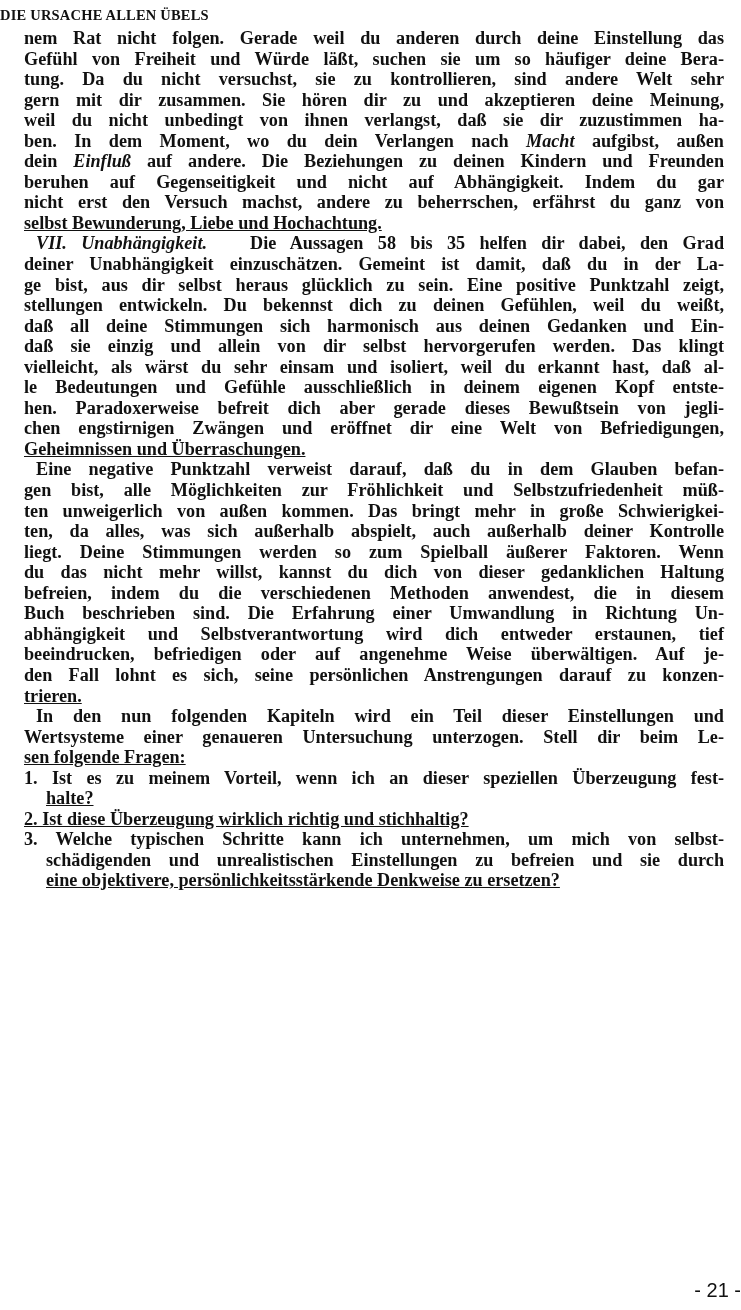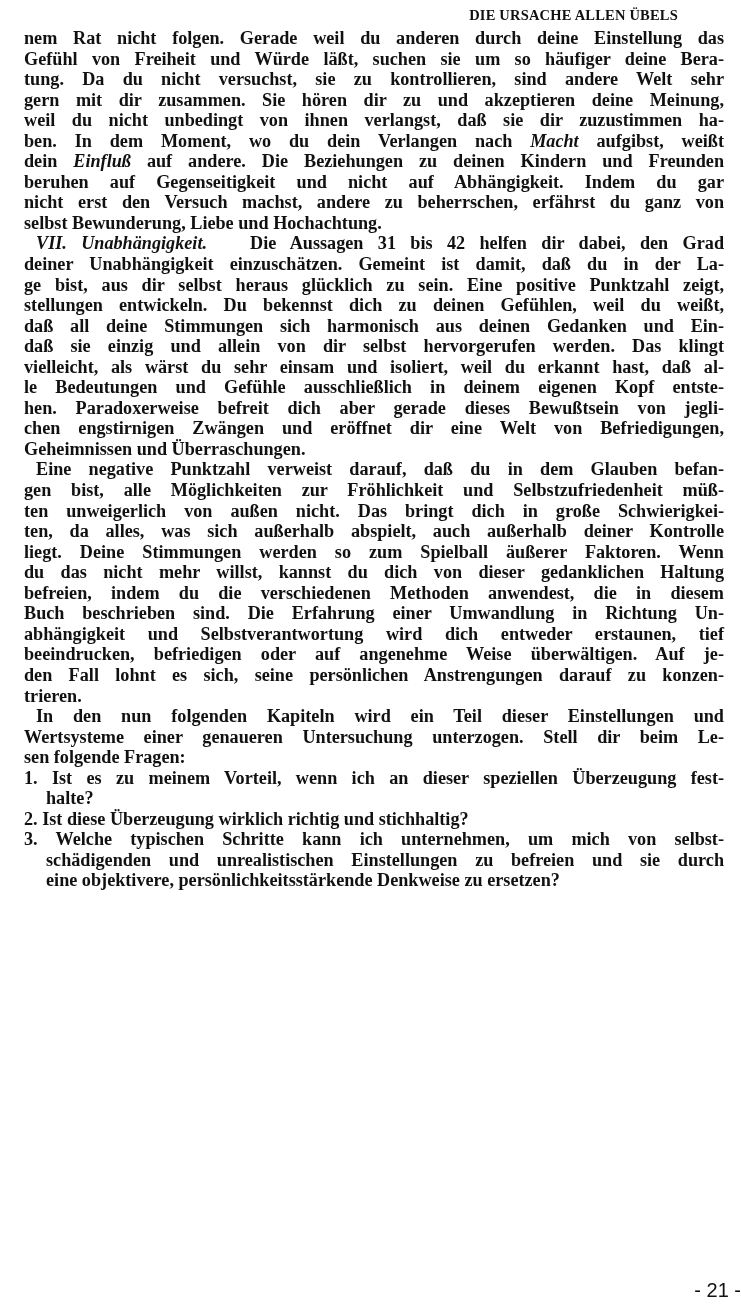--- a/index.html
+++ b/index.html
@@ -2,67 +2,67 @@
 <html><head>
 <meta charset="utf-8">
 <style>
   html, body { margin: 0; padding: 0; background: #ffffff; }
   body {
     width: 741px; height: 1310px; position: relative; overflow: hidden;
     font-family: "Liberation Serif", "DejaVu Serif", serif;
     color: #111111;
   }
   .running-head {
-    position: absolute; top: 7px; left: 0; width: 678px; text-align: right;
+    position: absolute; top: 7px; left: 0; width: 678px; text-align: left;
     font-size: 14.5px; letter-spacing: 0.2px; font-weight: bold;
   }
   .body-text {
     position: absolute; top: 28px; left: 24px; width: 700px;
     font-size: 18.2px; line-height: 20.55px; font-weight: bold;
   }
   .line { display: block; white-space: nowrap; text-align: justify; text-align-last: justify; height: 20.55px; }
-  .line.last { text-align-last: left; }
+  .line.last { text-align-last: left; text-decoration: underline; }
   .indent { padding-left: 12px; }
   .cont { padding-left: 22px; }
   em { font-style: italic; }
   .page-number {
     position: absolute; top: 1279px; left: 0; width: 741px; text-align: right;
     font-family: "Liberation Sans", "DejaVu Sans", sans-serif; font-size: 20px;
   }
 </style>
 </head>
 <body>
 
 <div class="running-head">DIE URSACHE ALLEN ÜBELS</div>
 
 <div class="body-text" id="body">
     <span class="line">nem Rat nicht folgen. Gerade weil du anderen durch deine Einstellung das</span>
     <span class="line">Gefühl von Freiheit und Würde läßt, suchen sie um so häufiger deine Bera-</span>
     <span class="line">tung. Da du nicht versuchst, sie zu kontrollieren, sind andere Welt sehr</span>
     <span class="line">gern mit dir zusammen. Sie hören dir zu und akzeptieren deine Meinung,</span>
     <span class="line">weil du nicht unbedingt von ihnen verlangst, daß sie dir zuzustimmen ha-</span>
-    <span class="line"><span>ben. In dem Moment, wo du dein Verlangen nach </span><em>Macht</em><span style="white-space: pre;"> aufgibst, weißt</span></span>
+    <span class="line"><span>ben. In dem Moment, wo du dein Verlangen nach </span><em>Macht</em><span style="white-space: pre;"> aufgibst, außen</span></span>
     <span class="line"><span>dein </span><em>Einfluß</em><span style="white-space: pre;"> auf andere. Die Beziehungen zu deinen Kindern und Freunden</span></span>
     <span class="line">beruhen auf Gegenseitigkeit und nicht auf Abhängigkeit. Indem du gar</span>
     <span class="line">nicht erst den Versuch machst, andere zu beherrschen, erfährst du ganz von</span>
     <span class="line last">selbst Bewunderung, Liebe und Hochachtung.</span>
-    <span class="line indent"><em>VII. Unabhängigkeit.</em><span style="white-space: pre;">   Die Aussagen 31 bis 42 helfen dir dabei, den Grad</span></span>
+    <span class="line indent"><em>VII. Unabhängigkeit.</em><span style="white-space: pre;">   Die Aussagen 58 bis 35 helfen dir dabei, den Grad</span></span>
     <span class="line">deiner Unabhängigkeit einzuschätzen. Gemeint ist damit, daß du in der La-</span>
     <span class="line">ge bist, aus dir selbst heraus glücklich zu sein. Eine positive Punktzahl zeigt,</span>
     <span class="line">stellungen entwickeln. Du bekennst dich zu deinen Gefühlen, weil du weißt,</span>
     <span class="line">daß all deine Stimmungen sich harmonisch aus deinen Gedanken und Ein-</span>
     <span class="line">daß sie einzig und allein von dir selbst hervorgerufen werden. Das klingt</span>
     <span class="line">vielleicht, als wärst du sehr einsam und isoliert, weil du erkannt hast, daß al-</span>
     <span class="line">le Bedeutungen und Gefühle ausschließlich in deinem eigenen Kopf entste-</span>
     <span class="line">hen. Paradoxerweise befreit dich aber gerade dieses Bewußtsein von jegli-</span>
     <span class="line">chen engstirnigen Zwängen und eröffnet dir eine Welt von Befriedigungen,</span>
     <span class="line last">Geheimnissen und Überraschungen.</span>
     <span class="line indent">Eine negative Punktzahl verweist darauf, daß du in dem Glauben befan-</span>
     <span class="line">gen bist, alle Möglichkeiten zur Fröhlichkeit und Selbstzufriedenheit müß-</span>
-    <span class="line">ten unweigerlich von außen nicht. Das bringt dich in große Schwierigkei-</span>
+    <span class="line">ten unweigerlich von außen kommen. Das bringt mehr in große Schwierigkei-</span>
     <span class="line">ten, da alles, was sich außerhalb abspielt, auch außerhalb deiner Kontrolle</span>
     <span class="line">liegt. Deine Stimmungen werden so zum Spielball äußerer Faktoren. Wenn</span>
     <span class="line">du das nicht mehr willst, kannst du dich von dieser gedanklichen Haltung</span>
     <span class="line">befreien, indem du die verschiedenen Methoden anwendest, die in diesem</span>
     <span class="line">Buch beschrieben sind. Die Erfahrung einer Umwandlung in Richtung Un-</span>
     <span class="line">abhängigkeit und Selbstverantwortung wird dich entweder erstaunen, tief</span>
     <span class="line">beeindrucken, befriedigen oder auf angenehme Weise überwältigen. Auf je-</span>
     <span class="line">den Fall lohnt es sich, seine persönlichen Anstrengungen darauf zu konzen-</span>
     <span class="line last">trieren.</span>
     <span class="line indent">In den nun folgenden Kapiteln wird ein Teil dieser Einstellungen und</span>

